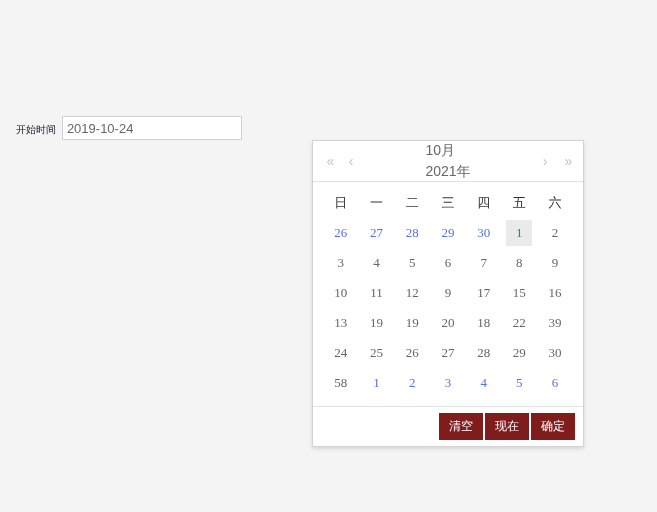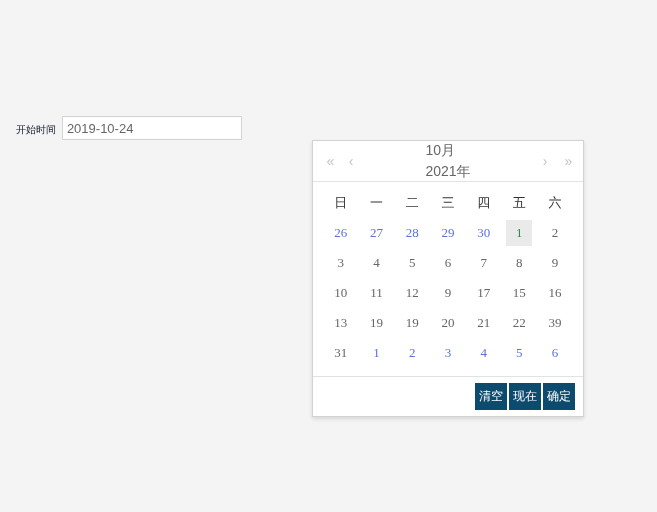--- a/index.html
+++ b/index.html
@@ -128,25 +128,25 @@
   }
 
   .dp-footer {
     border-top: 1px solid #e2e2e2;
     padding: 6px 8px;
     display: flex;
     justify-content: flex-end;
     gap: 2px;
   }
   .dp-footer .btn {
-    background: #0c4a6e;
+    background: #7f1d1d;
     color: #fff;
     border: none;
     font-size: 12px;
-    padding: 5px 4px;
+    padding: 5px 10px;
     cursor: pointer;
     font-family: inherit;
   }
 </style>
 </head>
 <body>
 
 <div class="form-row">
   <span class="field">
     <span class="label">开始时间</span>
@@ -205,26 +205,35 @@
             <td><span class="cell">9</span></td>
             <td><span class="cell">17</span></td>
             <td><span class="cell">15</span></td>
             <td><span class="cell">16</span></td>
           </tr>
           <tr>
             <td><span class="cell">13</span></td>
             <td><span class="cell">19</span></td>
             <td><span class="cell">19</span></td>
             <td><span class="cell">20</span></td>
-            <td><span class="cell">21</span></td>
+            <td><span class="cell">18</span></td>
             <td><span class="cell">22</span></td>
             <td><span class="cell">39</span></td>
           </tr>
           <tr>
-            <td><span class="cell">31</span></td>
+            <td><span class="cell">24</span></td>
+            <td><span class="cell">25</span></td>
+            <td><span class="cell">26</span></td>
+            <td><span class="cell">27</span></td>
+            <td><span class="cell">28</span></td>
+            <td><span class="cell">29</span></td>
+            <td><span class="cell">30</span></td>
+          </tr>
+          <tr>
+            <td><span class="cell">58</span></td>
             <td class="other"><span class="cell">1</span></td>
             <td class="other"><span class="cell">2</span></td>
             <td class="other"><span class="cell">3</span></td>
             <td class="other"><span class="cell">4</span></td>
             <td class="other"><span class="cell">5</span></td>
             <td class="other"><span class="cell">6</span></td>
           </tr>
         </tbody>
     </table>
   </div>

